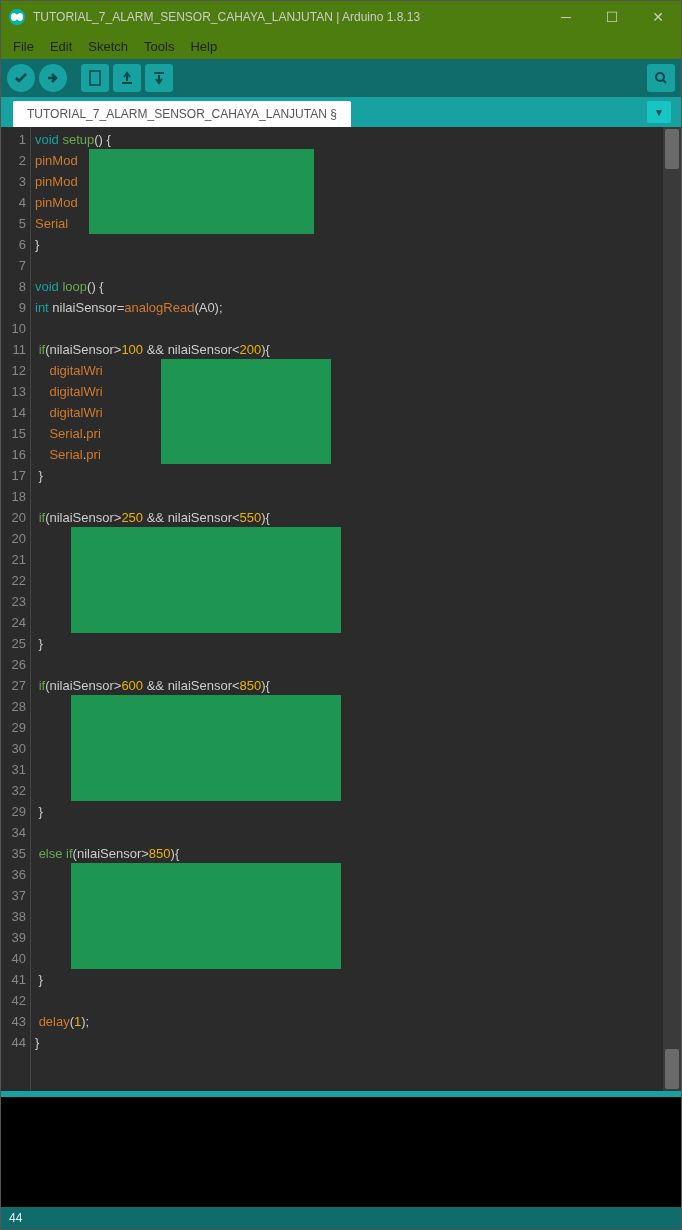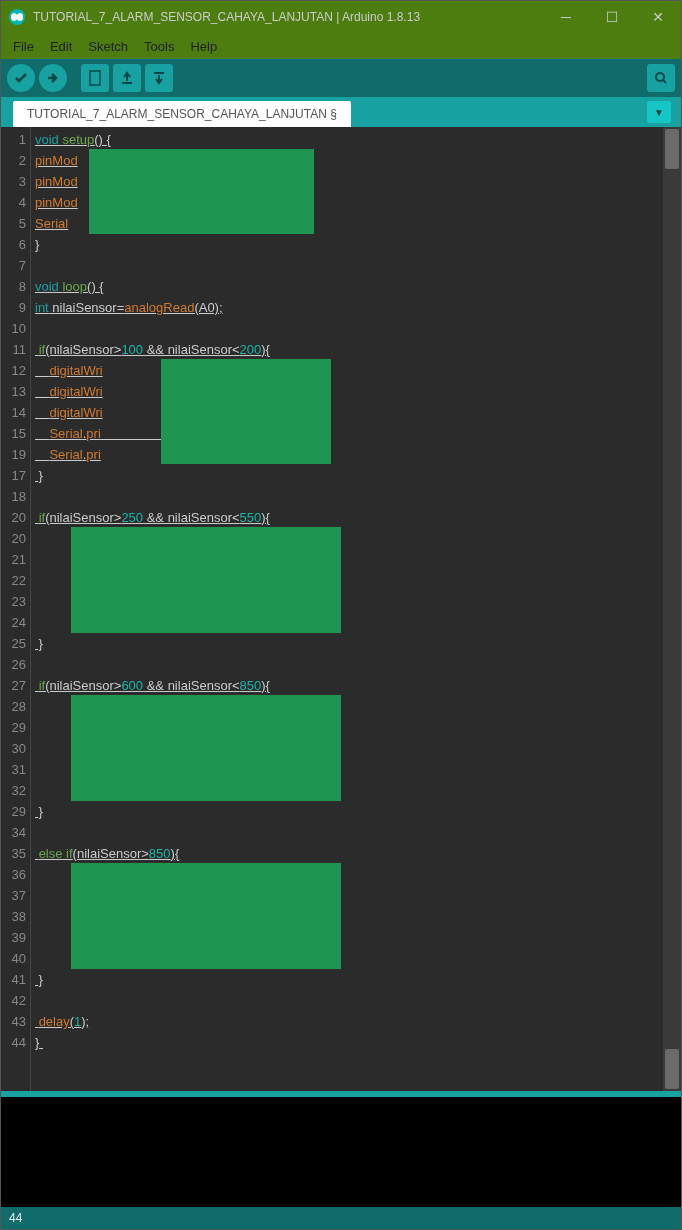--- a/index.html
+++ b/index.html
@@ -23,26 +23,26 @@
 .toolbar .spacer { flex: 1; }
 
 
 .tabbar { height: 30px; background: #17a1a1; display: flex; align-items: flex-end; padding-left: 12px; gap: 39px; }
 .tab { background: #fff; color: #555; padding: 6px 14px; border-radius: 2px 2px 0 0; font-size: 12px; margin-right: 4px; }
 .tabbar .tab-menu { margin-left: auto; margin-right: 10px; width: 24px; height: 22px; background: #17c5c5; display: flex; align-items: center; justify-content: center; color: #064848; font-size: 10px; border-radius: 2px; margin-bottom: 4px; }
 
 
 .editor-wrap { flex: 1; display: flex; background: #2b2b2b; overflow: hidden; position: relative; }
 .gutter { width: 30px; background: #2b2b2b; color: #888; font-family: Consolas, monospace; font-size: 13px; text-align: right; padding: 2px 4px 0 0; line-height: 21px; border-right: 1px solid #444; }
-.code { flex: 1; font-family: Consolas, monospace; font-size: 13px; line-height: 21px; padding: 2px 0 0 4px; color: #ccc; white-space: pre; position: relative; overflow: hidden; text-decoration: underline; }
+.code { flex: 1; font-family: Consolas, monospace; font-size: 13px; line-height: 21px; padding: 2px 0 0 4px; color: #ccc; white-space: pre; position: relative; overflow: hidden; }
 .code .line { height: 21px; }
 .kw-type { color: #17a1a1; }
 .kw-func { color: #6aa84f; }
 .kw-orange { color: #d07a2d; }
-.kw-num { color: #14b8a6; }
+.kw-num { color: #eab308; }
 .redact { position: absolute; background: #1e9652; }
 .scroll { position: absolute; right: 0; top: 0; width: 18px; height: 100%; background: #3a3a3a; }
 .scroll .thumb { position: absolute; left: 2px; width: 14px; background: #6a6a6a; border-radius: 2px; }
 
 
 .console-divider { height: 6px; background: #17a1a1; }
 .console { height: 110px; background: #000; }
 .statusbar { height: 22px; background: #106b6b; display: flex; align-items: center; color: #dfeeee; font-size: 12px; padding: 0 8px; }
 .statusbar .right { margin-left: auto; }
 </style>
@@ -124,21 +124,21 @@
       <div>6</div>
       <div>7</div>
       <div>8</div>
       <div>9</div>
       <div>10</div>
       <div>11</div>
       <div>12</div>
       <div>13</div>
       <div>14</div>
       <div>15</div>
-      <div>19</div>
+      <div>16</div>
       <div>17</div>
       <div>18</div>
       <div>20</div>
       <div>20</div>
       <div>21</div>
       <div>22</div>
       <div>23</div>
       <div>24</div>
       <div>25</div>
       <div>26</div>

